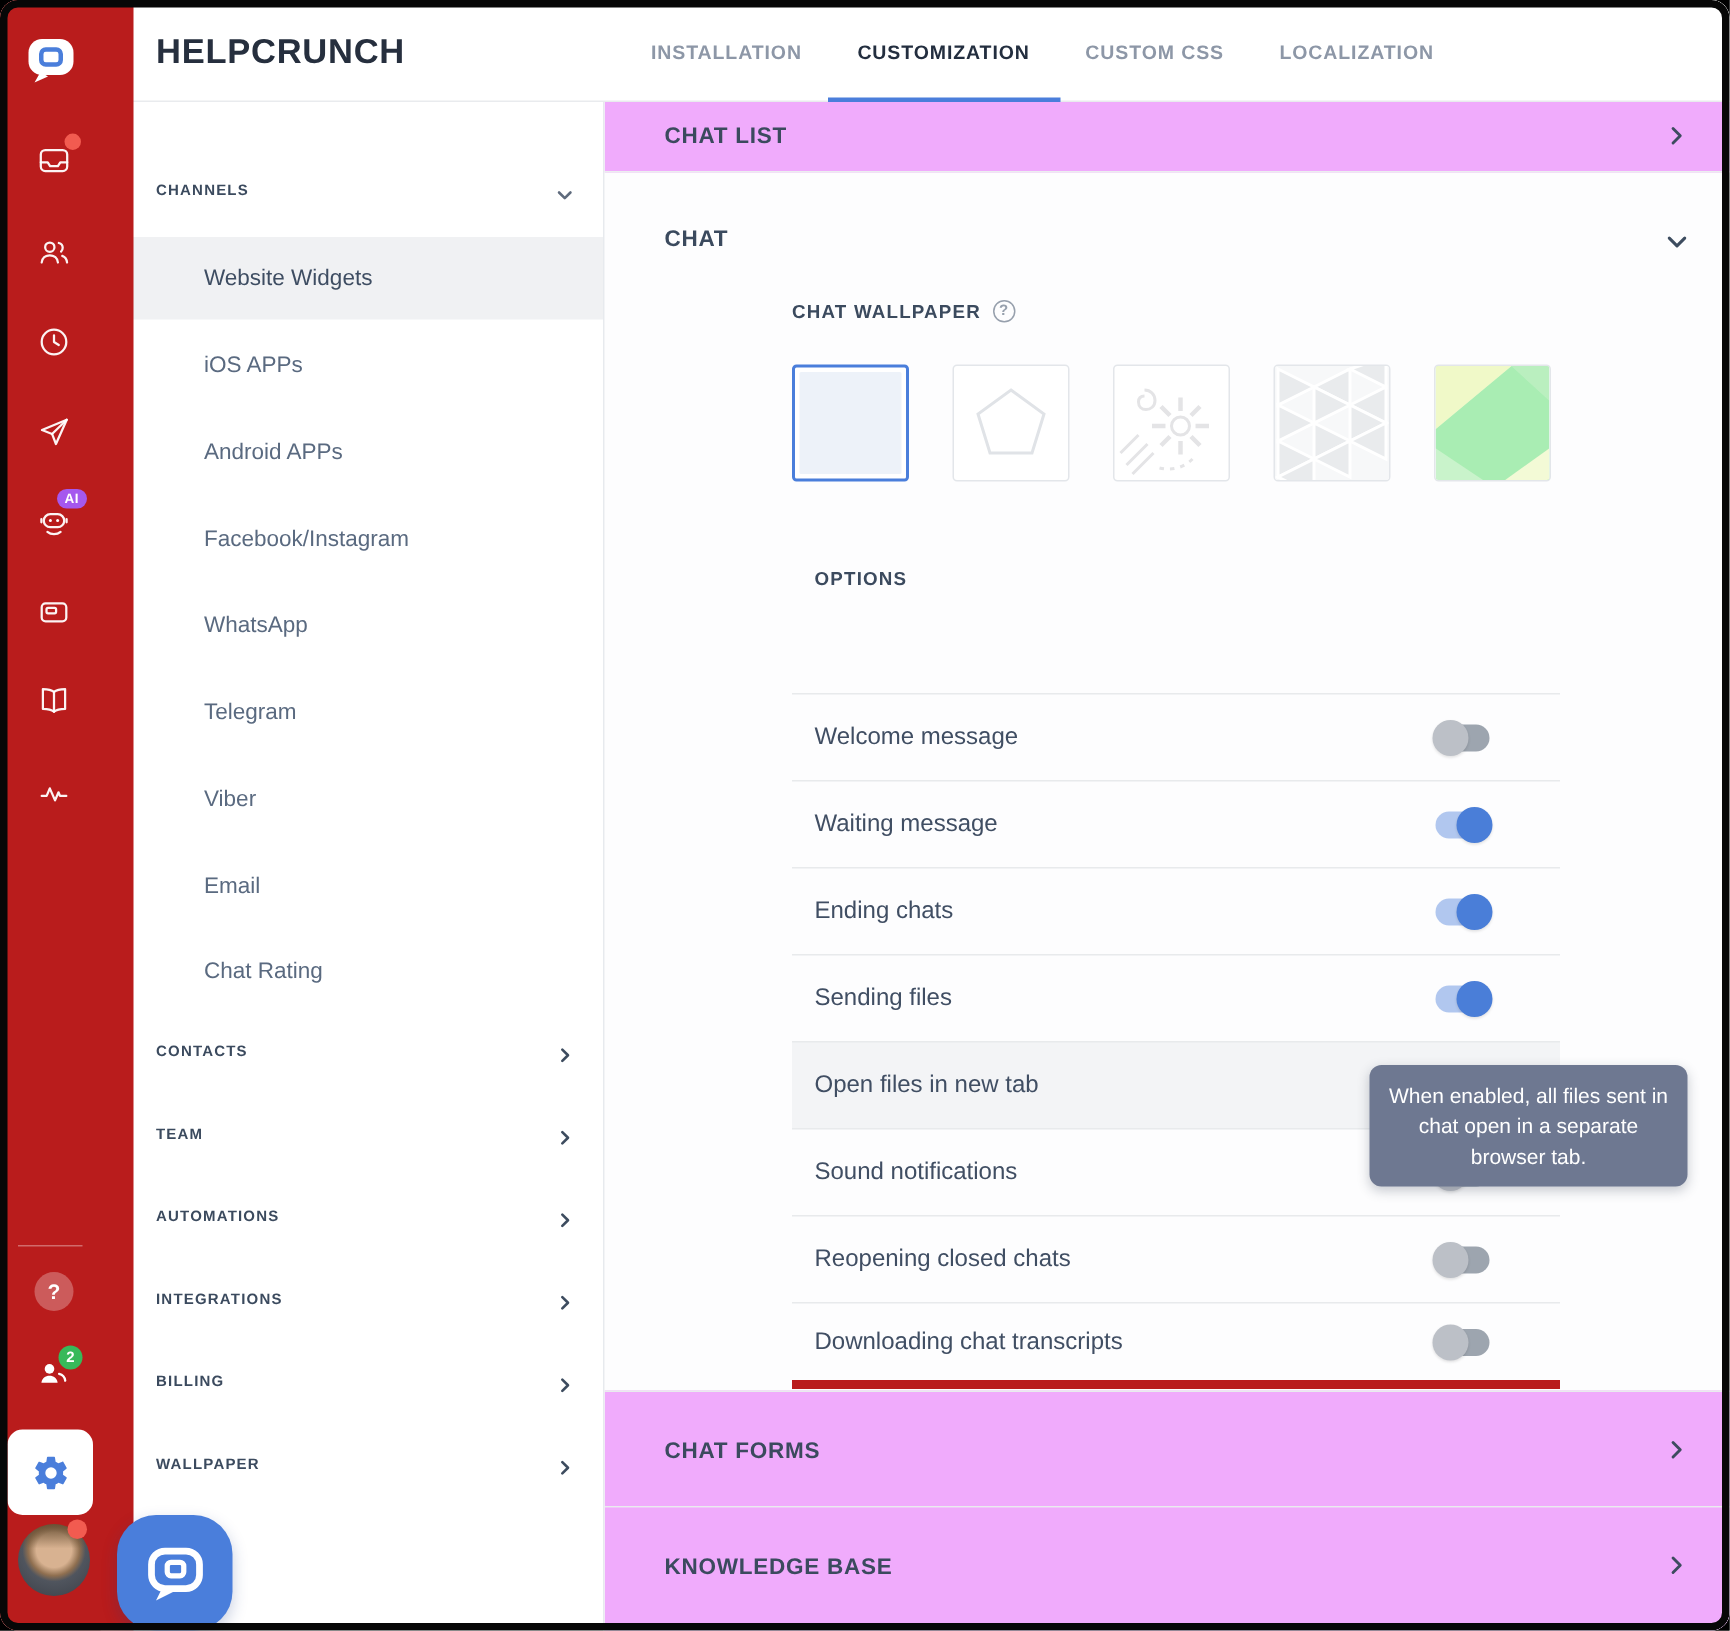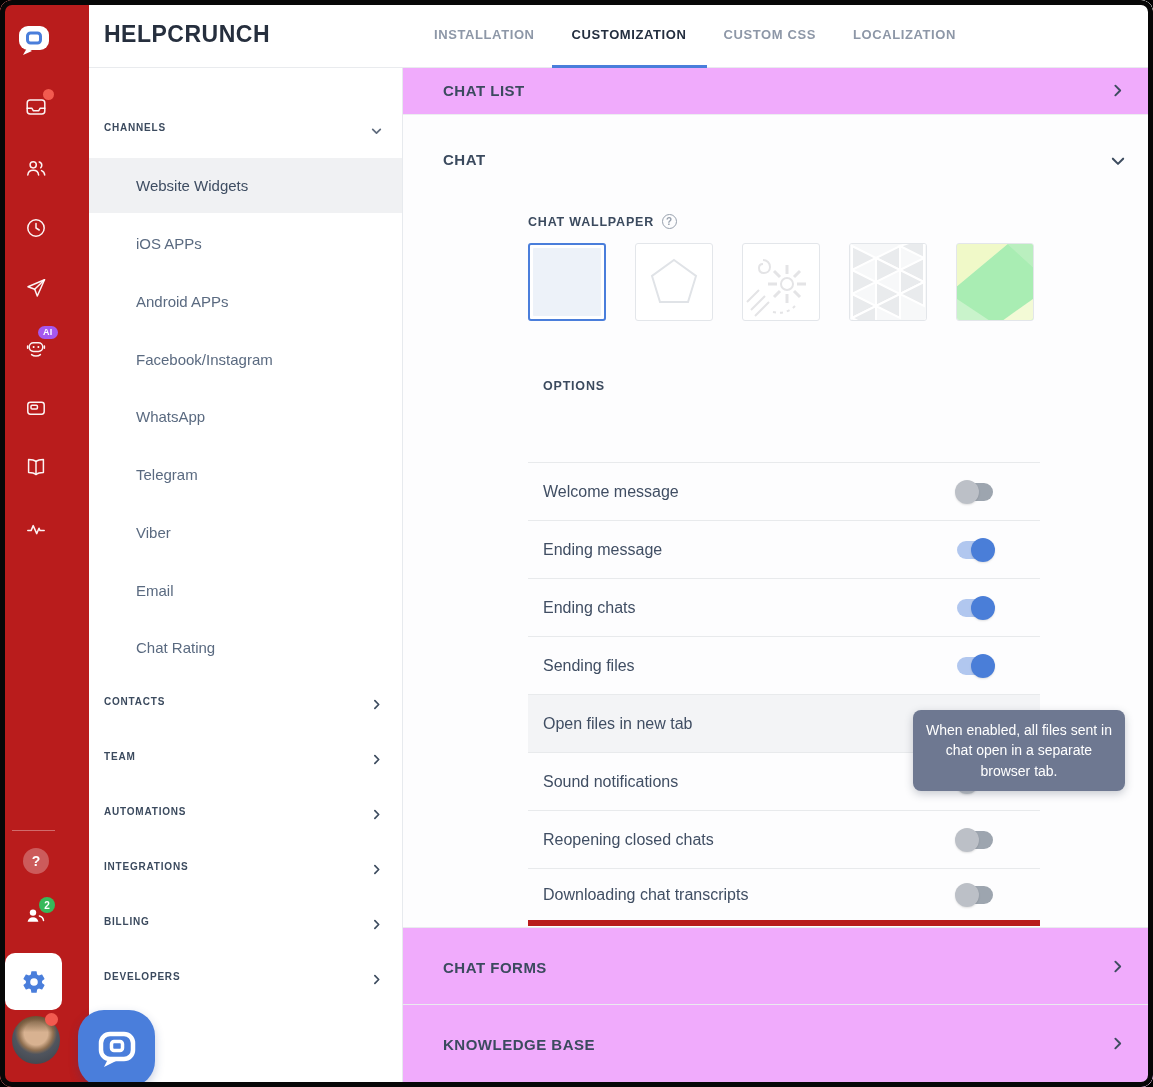--- a/index.html
+++ b/index.html
@@ -253,21 +253,21 @@
       <svg width="13" height="13" viewBox="0 0 12 12" fill="none" stroke="#3d4c5f" stroke-width="1.6" stroke-linecap="round" stroke-linejoin="round">
           <path d="M4.5 2.5L8 6l-3.5 3.5"></path>
         </svg>
     </div>
     <div class="nav-header" style="top:916px">BILLING</div>
     <div class="nav-chev" style="top:917px">
       <svg width="13" height="13" viewBox="0 0 12 12" fill="none" stroke="#3d4c5f" stroke-width="1.6" stroke-linecap="round" stroke-linejoin="round">
           <path d="M4.5 2.5L8 6l-3.5 3.5"></path>
         </svg>
     </div>
-    <div class="nav-header" style="top:971px">DEVELOPERS</div>
+    <div class="nav-header" style="top:971px">WALLPAPER</div>
     <div class="nav-chev" style="top:972px">
       <svg width="13" height="13" viewBox="0 0 12 12" fill="none" stroke="#3d4c5f" stroke-width="1.6" stroke-linecap="round" stroke-linejoin="round">
           <path d="M4.5 2.5L8 6l-3.5 3.5"></path>
         </svg>
     </div>
   </div>
 
   <div class="main">
 
     <div class="section-row row-chatlist">
@@ -279,21 +279,21 @@
       </div>
     </div>
 
     <div class="section-title" style="top:83px">CHAT</div>
     <div class="big-chev" style="top:85px">
       <svg width="16" height="16" viewBox="0 0 14 14" fill="none" stroke="#3d4c5f" stroke-width="1.8" stroke-linecap="round" stroke-linejoin="round">
           <path d="M2.5 5L7 9.5 11.5 5"></path>
         </svg>
     </div>
 
-    <div class="sub-label" style="left:125px;top:146px">
+    <div class="sub-label" style="left:125px;top:132px">
       <span>CHAT WALLPAPER</span>
       <span class="q-circle">?</span>
     </div>
 
     <div class="swatches">
       <div class="swatch selected">
           <div class="fill"></div>
         </div>
       <div class="swatch">
         <svg width="76" height="76" viewBox="0 0 76 76">
@@ -344,21 +344,21 @@
     <div class="sub-label" style="left:140px;top:311px">OPTIONS</div>
 
     <div class="options">
       <div class="opt-row">
         <span class="opt-label">Welcome message</span>
         <span class="toggle off">
             <span class="knob"></span>
           </span>
       </div>
       <div class="opt-row">
-        <span class="opt-label">Ending message</span>
+        <span class="opt-label">Waiting message</span>
         <span class="toggle on">
             <span class="knob"></span>
           </span>
       </div>
       <div class="opt-row">
         <span class="opt-label">Ending chats</span>
         <span class="toggle on">
             <span class="knob"></span>
           </span>
       </div>

